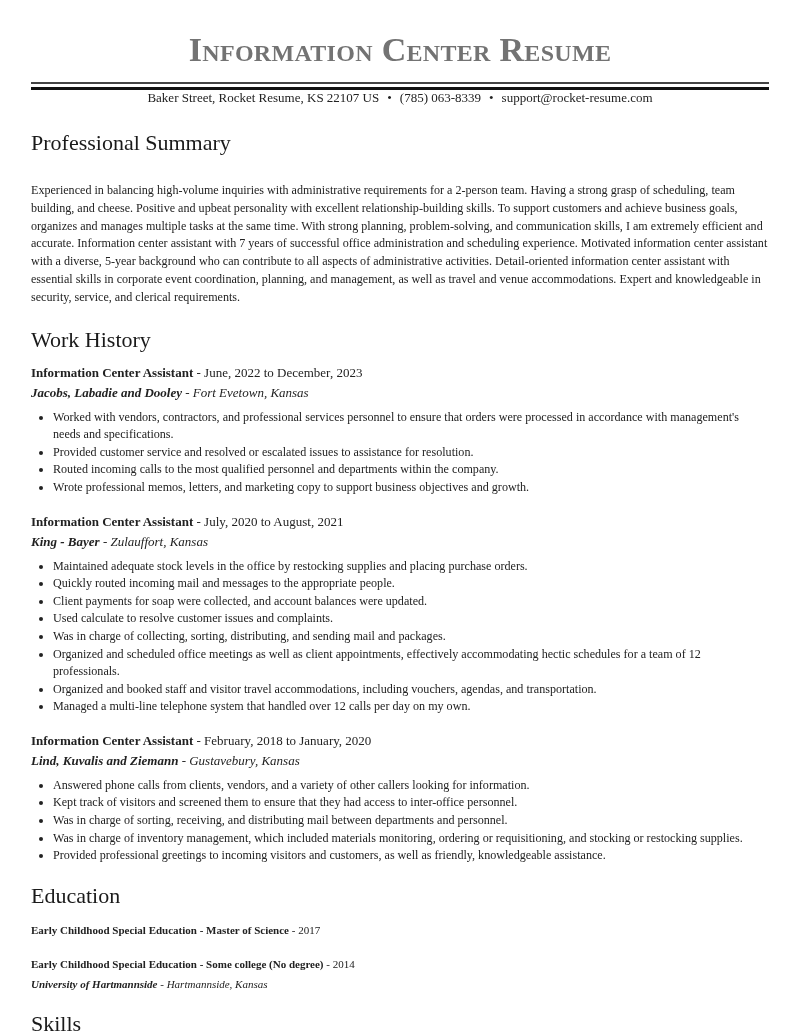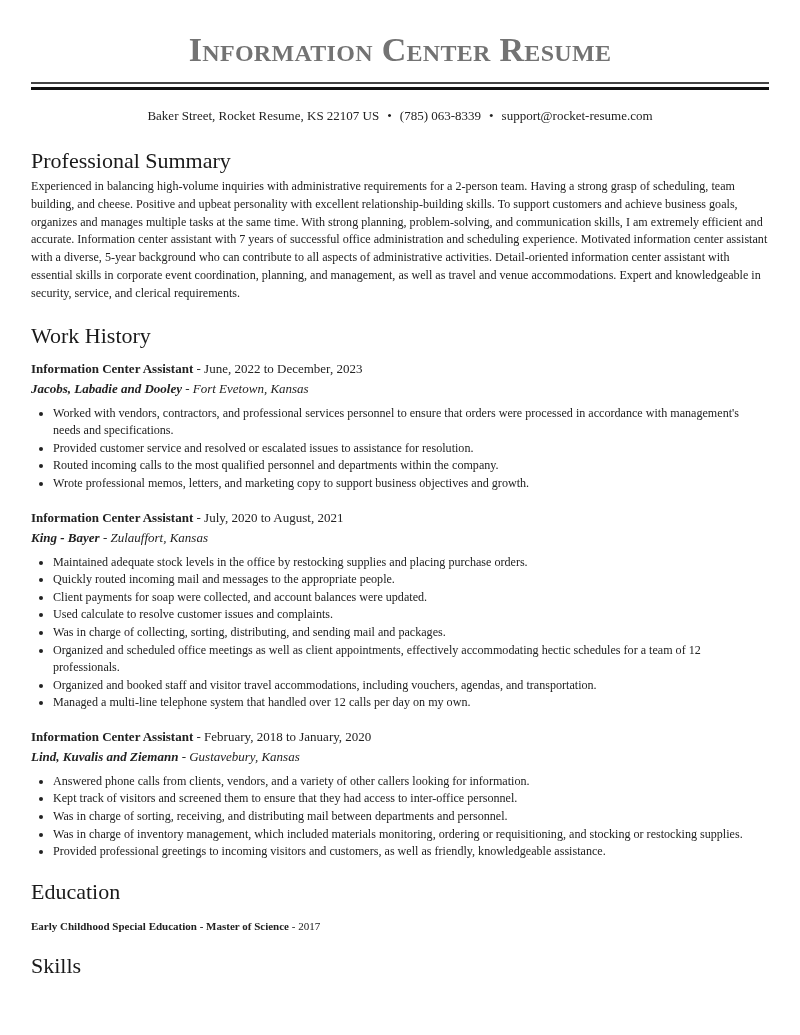--- a/index.html
+++ b/index.html
@@ -10,28 +10,28 @@
     }
     .page { padding: 0 31px; }
     .title {
       text-align: center; font-size: 34px; font-weight: bold; font-variant: small-caps;
       margin: 0; padding-top: 30px; line-height: 40px; color: #737373; letter-spacing: 0.3px;
     }
     .rules { margin-top: 12px; }
     .rule1 { height: 2px; background: #444; }
     .rule2 { height: 3px; background: #111; margin-top: 3px; }
     .contact {
-      text-align: center; font-size: 13px; margin-top: 18px; line-height: 16px; color: #222;
+      text-align: center; font-size: 13px; line-height: 16px; color: #222;
     }
     .contact .sep { margin: 0 8px; }
     h2 {
       font-weight: normal; font-size: 22px; margin: 24px 0 0 0; line-height: 26px; color: #1a1a1a;
     }
     .summary {
-      font-size: 12.1px; line-height: 17.8px; margin-top: 4px; color: #222;
+      font-size: 12.1px; line-height: 17.8px; margin-top: 26px; color: #222;
     }
     .job { margin-top: 11px; font-size: 13px; }
     .job + .job { margin-top: 16px; }
     .line1 { line-height: 18px; }
     .line2 { line-height: 18px; margin-top: 2px; font-style: italic; }
     .b { font-weight: bold; }
     ul { margin: 7px 0 0 0; padding-left: 22px; }
     li { font-size: 12.1px; line-height: 17.6px; }
     .edu { margin-top: 12px; font-size: 11px; }
     .edu + .edu { margin-top: 16px; }
@@ -94,18 +94,22 @@
         <li>Provided professional greetings to incoming visitors and customers, as well as friendly, knowledgeable assistance.</li>
       </ul>
     </div>
   </section>
 
   <section>
     <h2 style="margin-top:18px">Education</h2>
     <div class="edu">
       <div class="line1"><span class="b">Early Childhood Special Education - Master of Science</span><span> - 2017</span></div>
     </div>
+    <div class="edu">
+      <div class="line1"><span class="b">Early Childhood Special Education - Some college (No degree)</span><span> - 2014</span></div>
+      <div class="line2"><span class="b">University of Hartmannside</span><span> - Hartmannside, Kansas</span></div>
+    </div>
   </section>
 
   <section>
     <h2 style="margin-top:18px">Skills</h2>
   </section>
 </div>
 
 </body></html>

